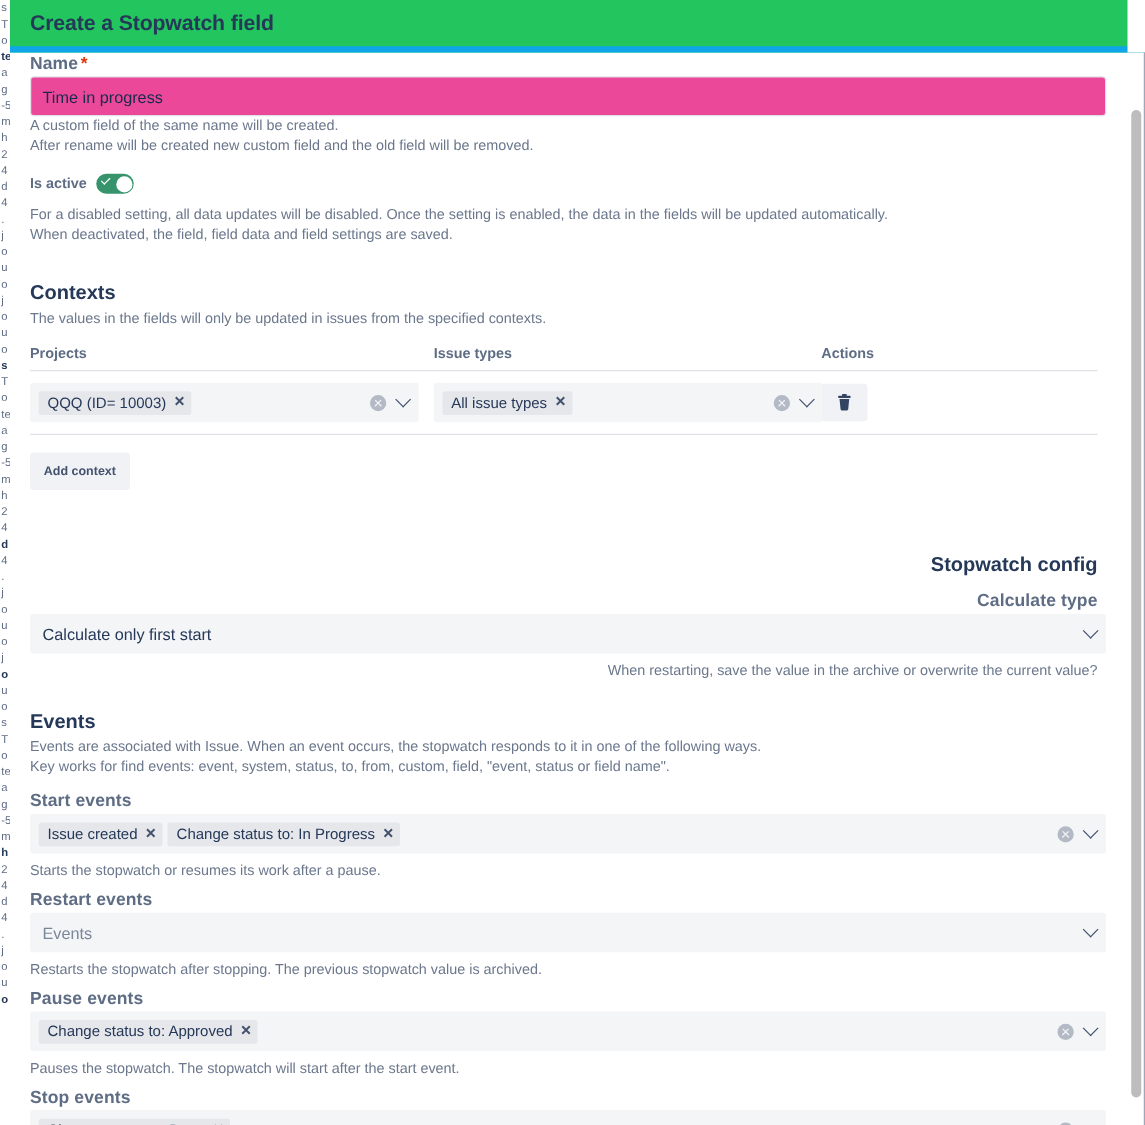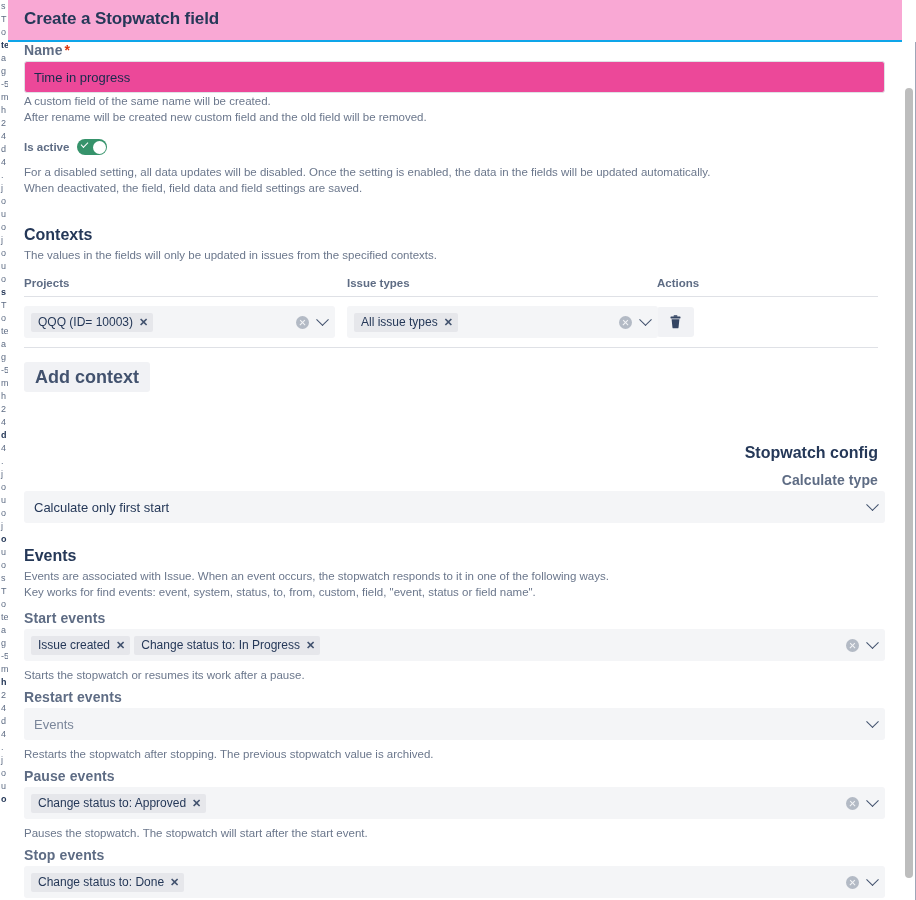--- a/index.html
+++ b/index.html
@@ -36,22 +36,22 @@
     width: 908px; height: 900px;
     background: #ffffff;
     z-index: 2;
     overflow: hidden;
   }
 
   #dialog-header {
     position: absolute;
     left: 0; top: 0; right: 0;
     height: 42px;
-    background: #f9a8d4;
-    border-bottom: 2px solid #0ea5e9;
+    background: #22c55e;
+    border-bottom: 5px solid #0ea5e9;
     z-index: 5;
   }
   #dialog-title {
     position: absolute;
     left: 16px; top: 9px;
     font-size: 17px;
     font-weight: bold;
     color: #253858;
     letter-spacing: -0.1px;
   }
@@ -240,21 +240,21 @@
     cursor: pointer;
   }
 
   
   .btn-subtle {
     background: #F1F2F5;
     border: none;
     border-radius: 3px;
     height: 30px;
     padding: 0 11px;
-    font-size: 18px;
+    font-size: 10px;
     font-weight: bold;
     color: #42526E;
     cursor: pointer;
     font-family: "Liberation Sans", sans-serif;
   }
   .btn-icon {
     background: #F1F2F5;
     border: none;
     border-radius: 3px;
     width: 37px; height: 30px;
@@ -466,20 +466,21 @@
       <div class="mt30" style="margin-top:52px;text-align:right;">
         <div class="section-title">Stopwatch config</div>
 
         <div class="f-label mt10">Calculate type</div>
         <div class="select wide plain">
           <span class="select-value">Calculate only first start</span>
           <div class="sel-icons">
             <span class="chev"></span>
           </div>
         </div>
+        <div class="hint mt6">When restarting, save the value in the archive or overwrite the current value?</div>
       </div>
 
       
       <div class="mt24">
         <div class="section-title">Events</div>
         <div class="hint">Events are associated with Issue. When an event occurs, the stopwatch responds to it in one of the following ways.</div>
         <div class="hint">Key works for find events: event, system, status, to, from, custom, field, "event, status or field name".</div>
 
         <div class="mt10">
           <div class="f-label">Start events</div>

